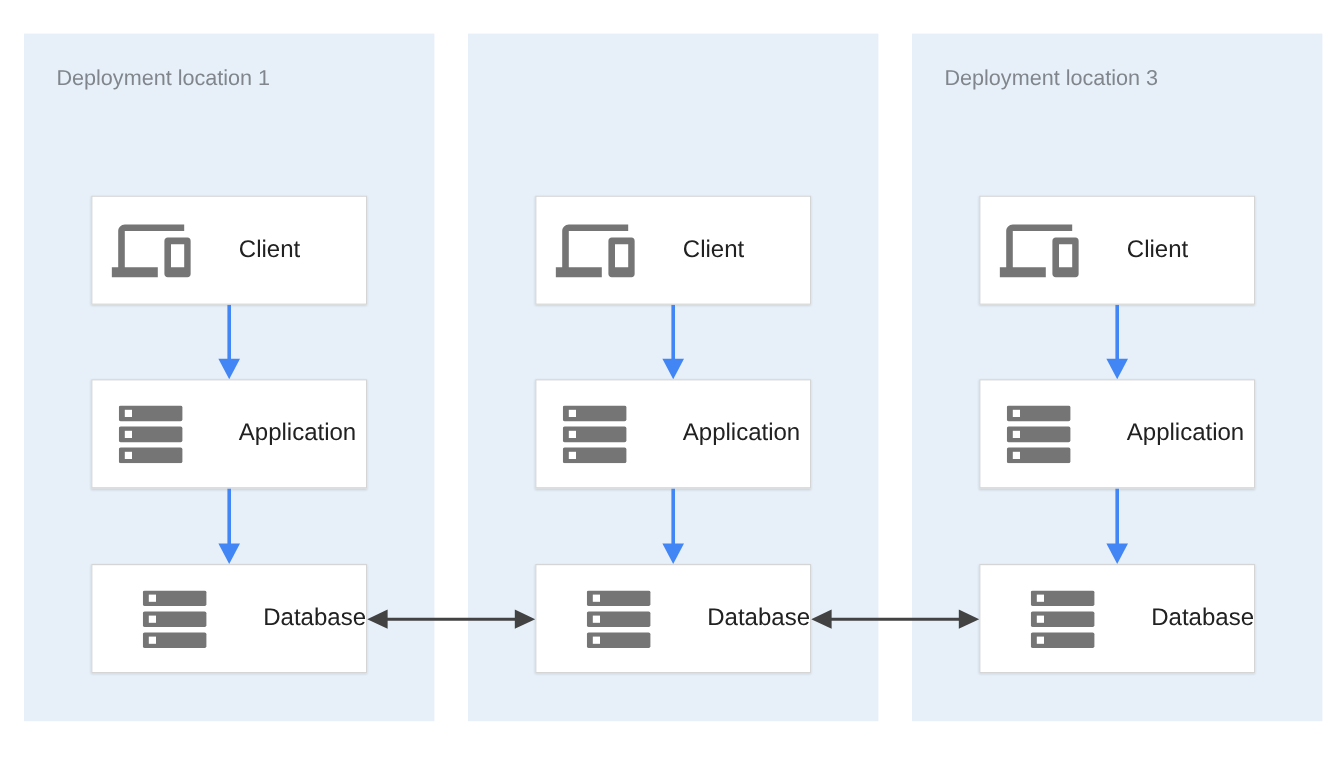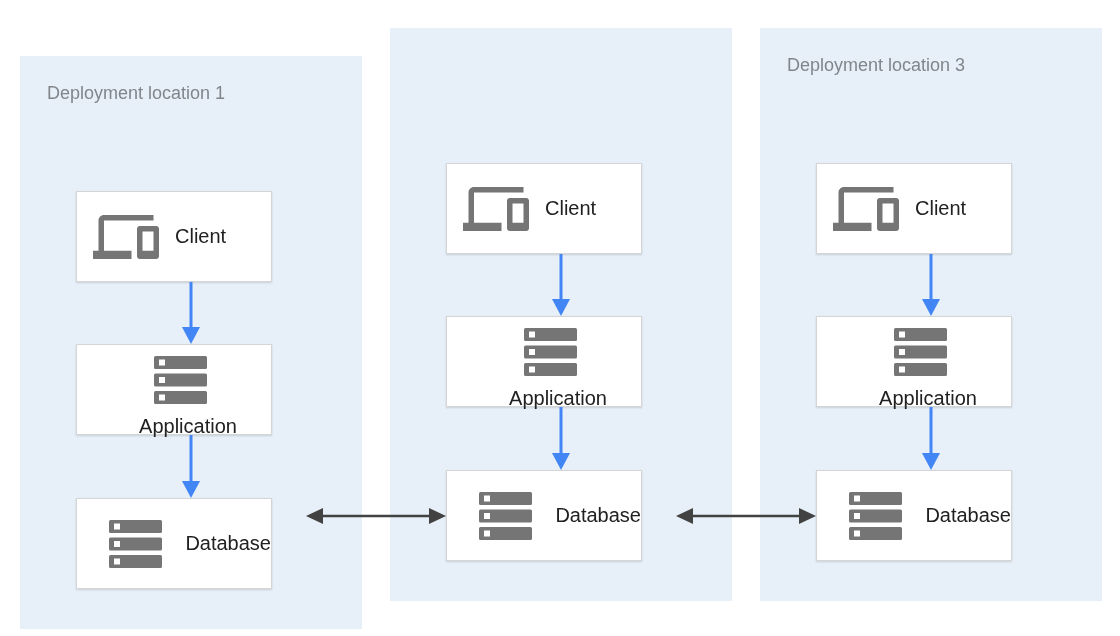--- a/index.html
+++ b/index.html
@@ -24,48 +24,49 @@
   }
   .canvas { position: absolute; inset: 0; }
 
   .panel {
     position: absolute;
     top: 28px;
     width: 342px;
     height: 573px;
     background: var(--panel-bg);
   }
-  .panel.p1 { left: 20px; margin-top: 28px; }
+  .panel.p1 { left: 20px; }
   .panel.p2 { left: 390px; }
   .panel.p3 { left: 760px; }
 
   .panel-title {
     position: absolute;
     left: 27px;
     top: 26px;
     font-size: 18px;
     line-height: 22px;
     color: var(--title-text);
     white-space: nowrap;
   }
 
   .node {
     position: absolute;
     left: 56px;
-    width: 196px;
+    width: 230px;
     height: 91px;
     background: var(--node-bg);
     border: 1px solid var(--node-border);
     box-shadow: 0 1px 2px rgba(0,0,0,0.14);
     display: flex;
     align-items: center;
     padding-left: 14px;
+    gap: 24px;
   }
   .node.client { top: 135px; }
-  .node.application { top: 288px; flex-direction: column; }
+  .node.application { top: 288px; }
   .node.database { top: 442px; justify-content: flex-end; }
 
   .icon-slot {
     width: 70px;
     flex: 0 0 70px;
     display: flex;
     align-items: center;
     justify-content: center;
     color: var(--icon-gray);
   }

